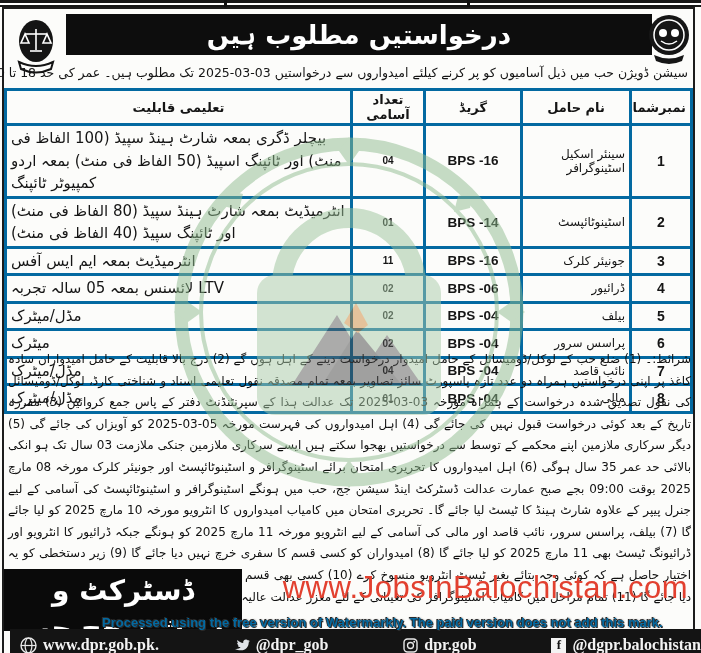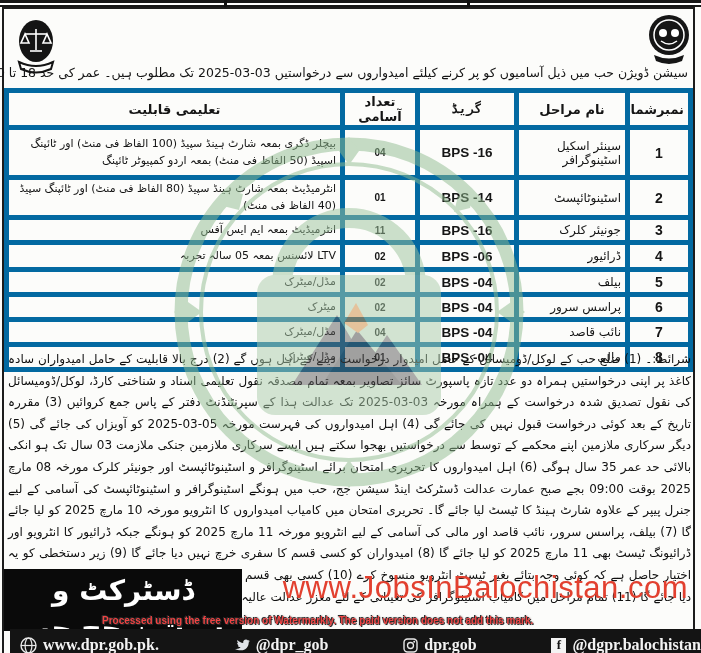--- a/index.html
+++ b/index.html
@@ -24,29 +24,29 @@
   .emblem.right { right:1px; top:4px; width:46px; height:58px; }
   .banner { position:absolute; left:62px; top:5px; width:586px; height:41px;
     background:#0d0d0d; display:flex; align-items:center; justify-content:center; }
   .banner span { color:#ffffff; font-weight:bold; font-size:26px; letter-spacing:1px; }
   .intro { position:absolute; top:51px; left:5px; width:679px; height:26px; line-height:26px;
     direction:rtl; text-align:center; font-size:12.5px; white-space:nowrap; font-weight:500; }
 
   
   table.jobs { position:absolute; top:79px; left:0px; width:689px;
     border-collapse:collapse; table-layout:fixed; direction:rtl; }
-  table.jobs th, table.jobs td { border:5px solid #0369a1; padding:1px 4px; overflow:hidden; }
+  table.jobs th, table.jobs td { border:3px solid #0369a1; padding:1px 4px; overflow:hidden; }
   table.jobs th { font-size:13px; font-weight:bold; height:25px; }
   td.c-no { width:50px; text-align:center; font-weight:bold; font-size:14px; font-family:"Liberation Sans",sans-serif; }
-  th.h-no { width:50px; } th.h-name { width:98px; } th.h-grade { width:86px;font-family:Liberation Mono, monospace; } th.h-count { width:62px;border-radius:15px; }
+  th.h-no { width:50px; } th.h-name { width:98px; } th.h-grade { width:86px; } th.h-count { width:62px;border-radius:15px; }
   td.c-name { width:98px; text-align:right; font-size:12px; }
   td.c-grade { width:86px; text-align:center; font-weight:bold; font-size:13.5px;
     font-family:"Liberation Sans",sans-serif; direction:ltr; }
   td.c-count { width:62px; text-align:center; font-weight:bold; font-size:10px; font-family:"Liberation Sans",sans-serif; }
-  td.c-qual { text-align:right; font-size:11px; line-height:1.5; }
+  td.c-qual { text-align:left; font-size:15px; line-height:1.5; }
   tr.r1 { height:50px; } tr.r2 { height:30px; } tr.r3 { height:25px; } tr.r4 { height:27px; }
   tr.r5 { height:25px; } tr.r6 { height:25px; } tr.r7 { height:25px; } tr.r8 { height:25px; }
 
   
   .terms { position:absolute; top:340px; left:4px; width:683px; direction:rtl;
     text-align:justify; font-size:12px; line-height:1.8; color:#101010; }
 
   
   .sig-box { position:absolute; left:0px; top:560px; width:238px; height:62px; background:#0a0a0a;
     color:#fff; text-align:center; font-weight:bold; font-size:28px; line-height:1.35; padding-top:3px; box-sizing:border-box; }
@@ -55,21 +55,21 @@
   .pro-no { position:absolute; top:600px; right:6px; font-family:"Liberation Sans",sans-serif;
     font-size:13.5px; font-weight:bold; color:#141414; }
 
   
   .wm-circle { position:absolute; left:172px; top:135px; width:355px; height:355px;
     z-index:2; pointer-events:none; opacity:0.5; }
   .wm-text { position:absolute; left:178px; top:452px; z-index:2; pointer-events:none;
     font-size:27px; font-weight:bold; letter-spacing:2px; color:#3e8e3e; opacity:0.55;
     font-family:"Liberation Sans",sans-serif; }
   .wm-notice { position:absolute; left:70px; top:615px; width:575px; z-index:4; pointer-events:none;
-    font-family:"Liberation Sans",sans-serif; font-size:10px; font-weight:bold; color:#ef4444;
+    font-family:"Liberation Sans",sans-serif; font-size:13px; font-weight:bold; color:#0369a1;
     text-shadow:0 0 2px #2b2b2b, 1px 1px 0 #2b2b2b, -1px -1px 0 #2b2b2b; white-space:nowrap;padding-left:32px; }
 
   
   .social-bar { position:absolute; left:10px; top:629px; width:701px; height:24px; background:#141414;
     z-index:3; display:flex; align-items:center; justify-content:space-between; box-sizing:border-box;
     padding:16px 10px; color:#f3f3f3; font-family:"Liberation Serif",serif; font-weight:bold; font-size:16px; }
   .social-item { display:flex; align-items:center; gap:6px; }
   .social-item svg { display:block; }
   .fb-badge { display:inline-flex; width:15px; height:15px; background:#f3f3f3; color:#141414;
     align-items:center; justify-content:center; font-family:"Liberation Serif",serif; font-size:13px; font-weight:bold; }
@@ -93,39 +93,42 @@
           <line x1="24" y1="11" x2="24" y2="32"></line>
           <line x1="13" y1="16" x2="35" y2="16"></line>
           <path d="M13 16 l-4 9 h8 z"></path>
           <path d="M35 16 l-4 9 h8 z"></path>
           <line x1="18" y1="33" x2="30" y2="33"></line>
         </g>
         <path d="M7 44 Q24 52 41 44 L39 51 Q24 58 9 51 Z" fill="none" stroke="#141414" stroke-width="2"></path>
       </svg>
     </div>
 
+    <div class="banner">
+      <span>درخواستیں مطلوب ہیں</span>
+    </div>
 
     <div class="emblem right">
       <svg width="46" height="58" viewBox="0 0 46 58">
         <circle cx="23" cy="22" r="20" fill="#161616"></circle>
         <circle cx="23" cy="22" r="15" fill="none" stroke="#ffffff" stroke-width="1.5"></circle>
         <circle cx="17" cy="20" r="4" fill="#ffffff"></circle>
         <circle cx="29" cy="20" r="4" fill="#ffffff"></circle>
         <path d="M15 28 Q23 34 31 28" stroke="#ffffff" stroke-width="1.5" fill="none"></path>
         <path d="M8 42 Q23 49 38 42 L36 48 Q23 54 10 48 Z" fill="#161616"></path>
       </svg>
     </div>
 
     <div class="intro" dir="rtl">سیشن ڈویژن حب میں ذیل آسامیوں کو پر کرنے کیلئے امیدواروں سے درخواستیں 03-03-2025 تک مطلوب ہیں۔ عمر کی حد 18 تا 30 سال ہے۔</div>
 
     <table class="jobs" dir="rtl">
       <thead>
         <tr>
           <th class="h-no">نمبرشمار</th>
-          <th class="h-name">نام مراحل</th>
+          <th class="h-name">نام حامل</th>
           <th class="h-grade">گریڈ</th>
           <th class="h-count">تعداد آسامی</th>
           <th class="h-qual">تعلیمی قابلیت</th>
         </tr>
       </thead>
       <tbody>
         <tr class="r1">
           <td class="c-no">1</td>
           <td class="c-name">سینئر اسکیل اسٹینوگرافر</td>
           <td class="c-grade">BPS -16</td>

